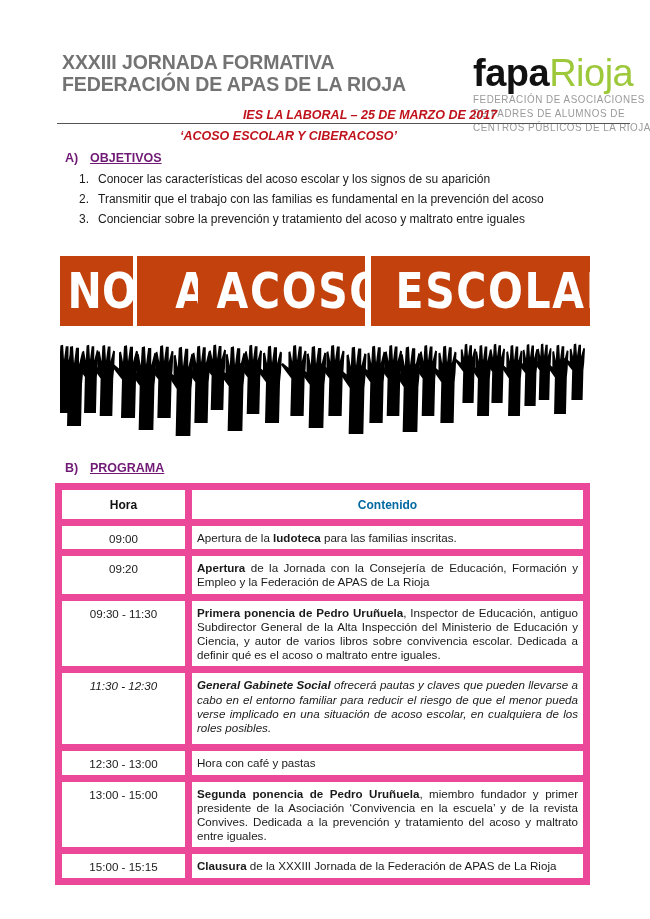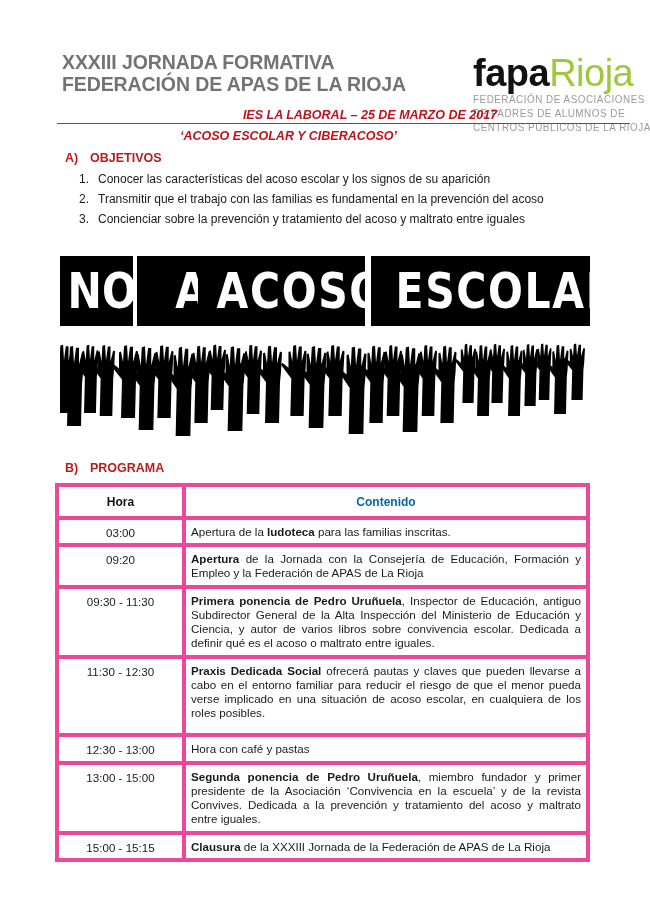--- a/index.html
+++ b/index.html
@@ -10,37 +10,37 @@
   .logo { left:473px; top:6px; width:160px;margin-top:48px; }
   .logo-main { font-size:38px; line-height:38px; letter-spacing:-0.5px; white-space:nowrap; }
   .logo-fapa { color:#111; font-weight:bold; }
   .logo-rioja { color:#9cc83a; font-weight:normal; }
   .logo-sub { color:#9a9a9a; font-size:11.2px; line-height:14px; letter-spacing:0.6px; white-space:nowrap; transform:scaleX(0.88); transform-origin:left; }
 
   .event-line { left:0; width:650px; top:108px; text-align:center; padding-left:90px; box-sizing:border-box; color:#c0121c; font-weight:bold; font-style:italic; font-size:12.5px; }
   .rule { left:57px; top:123px; width:573px; height:1px; background:#555; }
   .theme-line { left:0; width:535px; top:129px; text-align:center; padding-left:42px; box-sizing:border-box; color:#c0121c; font-weight:bold; font-style:italic; font-size:12.5px; }
 
-  .section-h { color:#b91c1c; font-weight:bold; font-size:12.5px; }
+  .section-h { color:#701a75; font-weight:bold; font-size:12.5px;text-decoration:underline; }
   .section-h .letter { display:inline-block; width:25px; }
 
   .objectives { left:79px; top:171px; font-size:12px; }
   .obj { height:20px; line-height:16px; white-space:nowrap; }
   .obj .num { display:inline-block; width:19px; }
 
   .banner { left:60px; top:256px; width:530px; height:70px; }
-  .block { position:absolute; top:0; height:70px; background:#000000; display:flex; align-items:center; justify-content:space-around; color:#fff; font-weight:bold; font-size:50px; font-family:"DejaVu Sans", sans-serif; overflow:hidden; }
+  .block { position:absolute; top:0; height:70px; background:#c2410c; display:flex; align-items:center; justify-content:space-around; color:#fff; font-weight:bold; font-size:50px; font-family:"DejaVu Sans", sans-serif; overflow:hidden; }
   .block span { display:inline-block; transform:scaleX(0.82); }
 
   .hands { left:60px; top:338px; width:530px; height:100px; }
 
   .prog-h { left:65px; top:461px; }
 
   table.prog { position:absolute; left:55px; top:483px; width:535px; border-collapse:collapse; font-size:11.6px; }
-  table.prog td, table.prog th { border:4px solid #ec4899; vertical-align:top; }
+  table.prog td, table.prog th { border:7px solid #ec4899; vertical-align:top; }
   table.prog th { height:27px; font-weight:bold; font-size:12px; vertical-align:middle; }
   th.h-hora { width:121px; color:#111; }
   th.h-cont { color:#0369a1; }
   td.hora { text-align:center; padding-top:6px; }
   td.cont { padding:5px 5px 4px 5px; text-align:justify; line-height:14.2px; }
   td.cont b { font-weight:bold; }
 </style>
 </head>
 <body>
 
@@ -130,34 +130,34 @@
   <span class="letter">B)</span><span>PROGRAMA</span>
 </div>
 
 <table class="prog">
   <tbody>
       <tr>
     <th class="h-hora">Hora</th>
     <th class="h-cont">Contenido</th>
   </tr>
   <tr style="height:27px;">
-    <td class="hora">03:00</td>
+    <td class="hora">09:00</td>
     <td class="cont"><span>Apertura de la </span><b>ludoteca</b><span> para las familias inscritas.</span></td>
   </tr>
   <tr style="height:40px;">
     <td class="hora">09:20</td>
     <td class="cont"><b>Apertura</b><span> de la Jornada con la Consejería de Educación, Formación y Empleo y la Federación de APAS de La Rioja</span></td>
   </tr>
   <tr style="height:70px;">
     <td class="hora">09:30 - 11:30</td>
     <td class="cont"><b>Primera ponencia de Pedro Uruñuela</b><span>, Inspector de Educación, antiguo Subdirector General de la Alta Inspección del Ministerio de Educación y Ciencia, y autor de varios libros sobre convivencia escolar. Dedicada a definir qué es el acoso o maltrato entre iguales.</span></td>
   </tr>
-  <tr style="height:78px;">
+  <tr style="height:78px;font-style:italic;">
     <td class="hora">11:30 - 12:30</td>
-    <td class="cont"><b>Praxis Dedicada Social</b><span> ofrecerá pautas y claves que pueden llevarse a cabo en el entorno familiar para reducir el riesgo de que el menor pueda verse implicado en una situación de acoso escolar, en cualquiera de los roles posibles.</span></td>
+    <td class="cont"><b>General Gabinete Social</b><span> ofrecerá pautas y claves que pueden llevarse a cabo en el entorno familiar para reducir el riesgo de que el menor pueda verse implicado en una situación de acoso escolar, en cualquiera de los roles posibles.</span></td>
   </tr>
   <tr style="height:28px;">
     <td class="hora">12:30 - 13:00</td>
     <td class="cont"><span>Hora con café y pastas</span></td>
   </tr>
   <tr style="height:70px;">
     <td class="hora">13:00 - 15:00</td>
     <td class="cont"><b>Segunda ponencia de Pedro Uruñuela</b><span>, miembro fundador y primer presidente de la Asociación ‘Convivencia en la escuela’ y de la revista Convives. Dedicada a la prevención y tratamiento del acoso y maltrato entre iguales.</span></td>
   </tr>
   <tr style="height:25px;">

